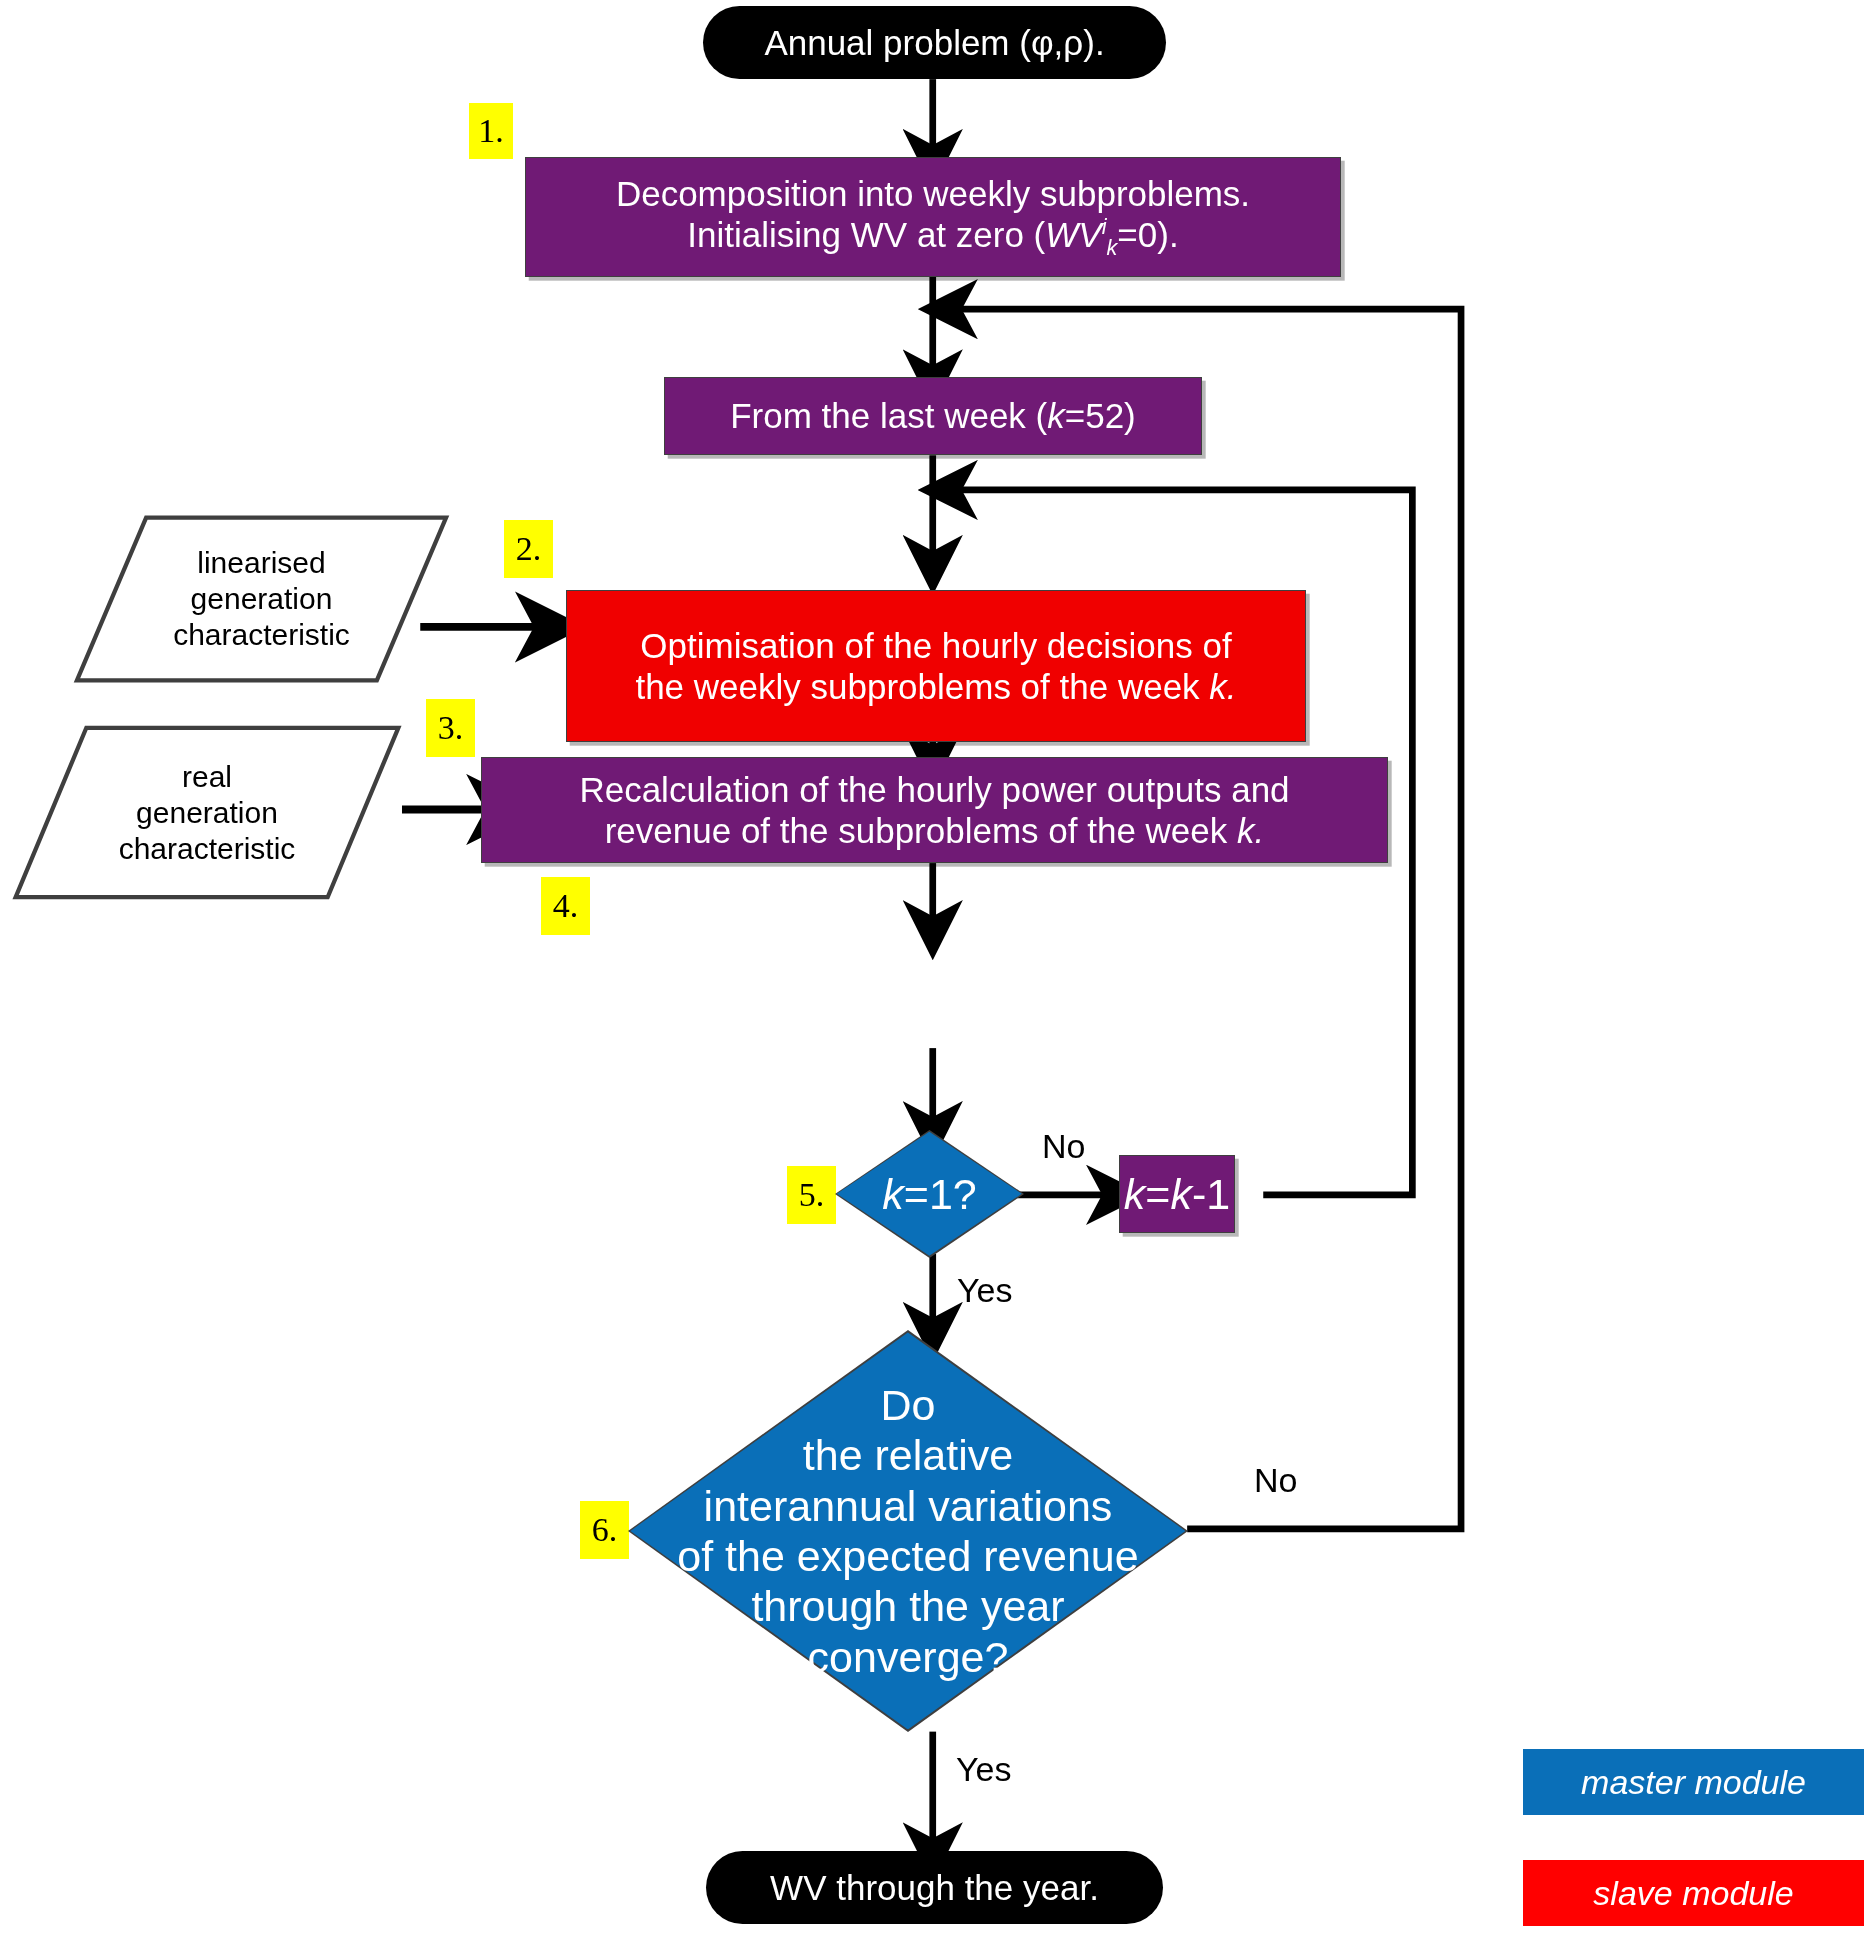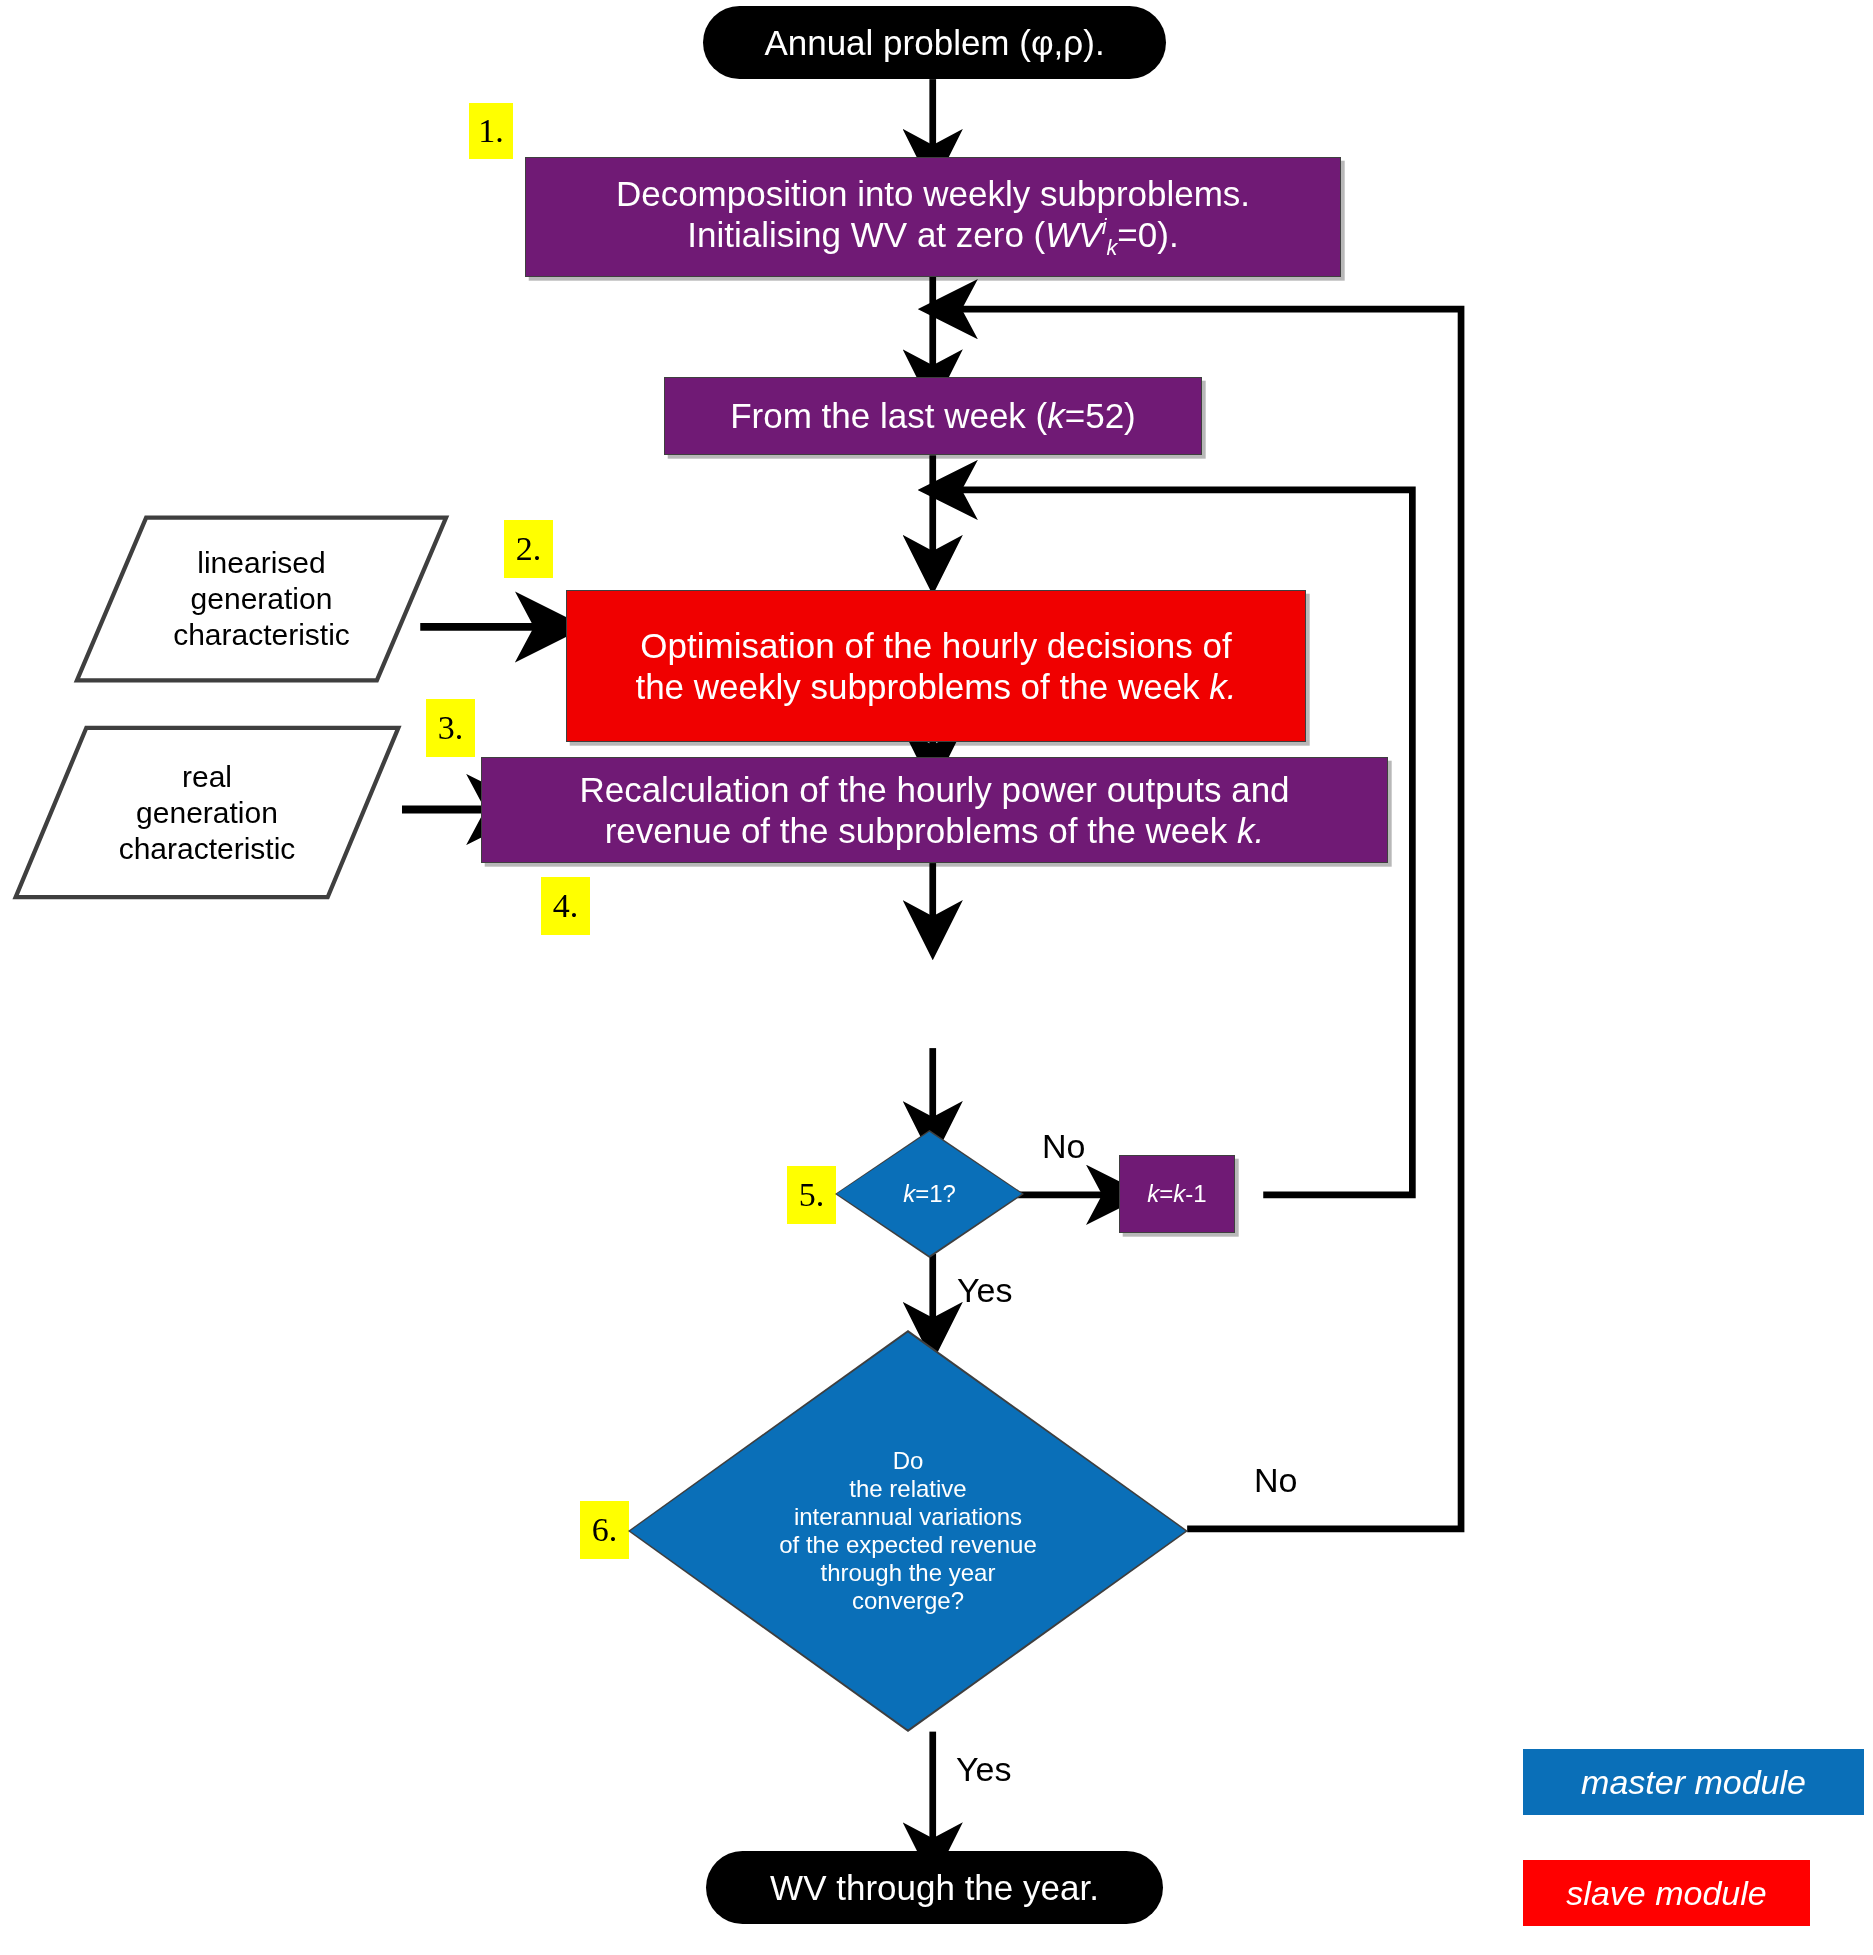--- a/index.html
+++ b/index.html
@@ -5,21 +5,21 @@
   html,body{margin:0;padding:0;background:#ffffff;}
   body{font-family:"Liberation Sans",sans-serif;}
   #stage{position:relative;width:1874px;height:1955px;background:#fff;overflow:hidden;}
   svg#wires{position:absolute;left:0;top:0;width:1874px;height:1955px;}
   .node{position:absolute;box-sizing:border-box;display:flex;align-items:center;justify-content:center;text-align:center;}
   .blue{background:#701a75;border:1.8px solid #3f3f3f;color:#ffffff;box-shadow:3.7px 3.7px 0 rgba(0,0,0,.28);}
   .red{background:#f00000;border:1.8px solid #3f3f3f;color:#ffffff;box-shadow:3.7px 3.7px 0 rgba(0,0,0,.28);}
   .term{background:#000000;color:#ffffff;border-radius:43px;}
   .txt{line-height:1.18;padding:0 8.5px;}
   .f50{font-size:30px;}
-  .f54{font-size:24px;}
+  .f54{font-size:43px;}
   .f58{font-size:35px;}
   .marker{position:absolute;background:#ffff00;color:#000;font-family:"Liberation Serif",serif;font-size:34px;display:flex;align-items:center;justify-content:center;}
   .para{position:absolute;color:#000;font-size:30px;display:flex;align-items:center;justify-content:center;text-align:center;line-height:1.2;}
   .para .inner{position:relative;z-index:2;}
   .edgelbl{position:absolute;color:#000;font-size:34px;}
   .legend-box{position:absolute;display:flex;align-items:center;justify-content:center;color:#fff;font-style:italic;font-size:34px;}
   .dmd{position:absolute;display:flex;align-items:center;justify-content:center;}
   .dmd .face{position:absolute;left:0;top:0;width:100%;height:100%;background:#0a6fb8;
     clip-path:polygon(50% 0,100% 50%,50% 100%,0 50%);}
   .dmd .edge{position:absolute;left:0;top:0;width:100%;height:100%;background:#3f3f3f;
@@ -187,18 +187,18 @@
     <span>Yes</span>
   </div>
 
   <div class="node term" style="left:706px;top:1851px;width:457px;height:73px;">
     <span class="txt f58">WV through the year.</span>
   </div>
 
   <div class="legend-box" style="left:1523px;top:1749px;width:341px;height:66px;background:#0a6fb8;">
     <span>master module</span>
   </div>
-  <div class="legend-box" style="left:1523px;top:1860px;width:287px;height:66px;background:#ff0000;">
+  <div class="legend-box" style="left:1523px;top:1860px;width:341px;height:66px;background:#ff0000;">
     <span>slave module</span>
   </div>
 
 </div>
 
 
 </body></html>

